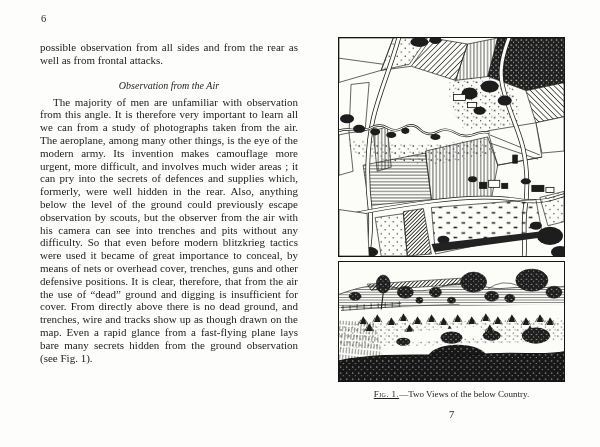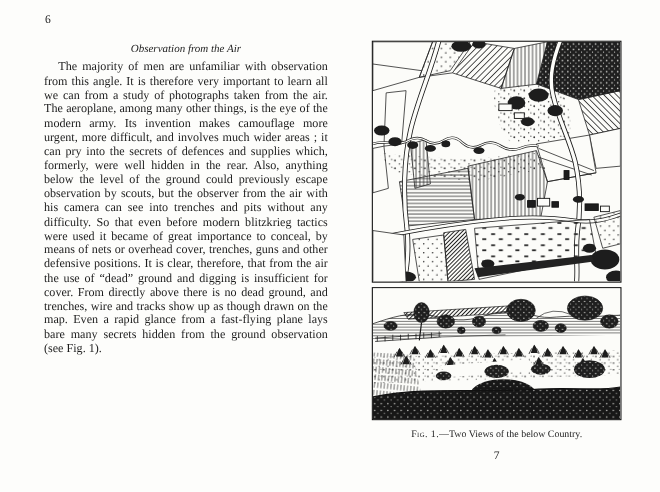--- a/index.html
+++ b/index.html
@@ -18,33 +18,34 @@
                    text-align:center;font-size:10px;}
   .para-indent{text-indent:13px;}
   
   .fig-frame{position:absolute;left:338px;box-sizing:border-box;border:1.6px solid #151515;
              background:#fcfcf9;margin:0;padding:0;overflow:hidden;}
   .fig-aerial{top:37px;width:227px;height:220px;}
   .fig-ground{top:261px;width:227px;height:121px;}
   .fig-frame svg{display:block;width:100%;height:100%;}
   .fig-caption{position:absolute;left:330px;top:389px;width:243px;text-align:center;
                font-size:9px;color:#222;}
-  .sc{font-variant:small-caps;letter-spacing:0.4px;}
+  .sc{font-variant:small-caps;letter-spacing:0.4px;text-decoration:underline;}
   .folio-right{position:absolute;left:330px;top:409px;width:243px;text-align:center;
                font-size:10.5px;}
 </style>
 </head>
 <body>
 
 <div class="spread">
 
   <div class="page-left">
     <div class="running-head">
       <span class="folio-left">6</span>
     </div>
+    <p class="para para-first">possible observation from all sides and from the rear as well as from frontal attacks.</p>
     <h3 class="section-heading">Observation from the Air</h3>
     <p class="para para-indent">The majority of men are unfamiliar with observation from this angle. It is therefore very important to learn all we can from a study of photographs taken from the air. The aeroplane, among many other things, is the eye of the modern army. Its invention makes camouflage more urgent, more difficult, and involves much wider areas ; it can pry into the secrets of defences and supplies which, formerly, were well hidden in the rear. Also, anything below the level of the ground could previously escape observation by scouts, but the observer from the air with his camera can see into trenches and pits without any difficulty. So that even before modern blitzkrieg tactics were used it became of great importance to conceal, by means of nets or overhead cover, trenches, guns and other defensive positions. It is clear, therefore, that from the air the use of “dead” ground and digging is insufficient for cover. From directly above there is no dead ground, and trenches, wire and tracks show up as though drawn on the map. Even a rapid glance from a fast-flying plane lays bare many secrets hidden from the ground observation (see Fig. 1).</p>
   </div>
 
   <figure class="fig-frame fig-aerial">
     <svg viewBox="0 0 224 216" preserveAspectRatio="none">
       <defs>
         <pattern id="hv" width="3.4" height="6" patternUnits="userSpaceOnUse">
             <path d="M1.7,0 V6" stroke="#222" stroke-width="0.7"></path>
           </pattern>

